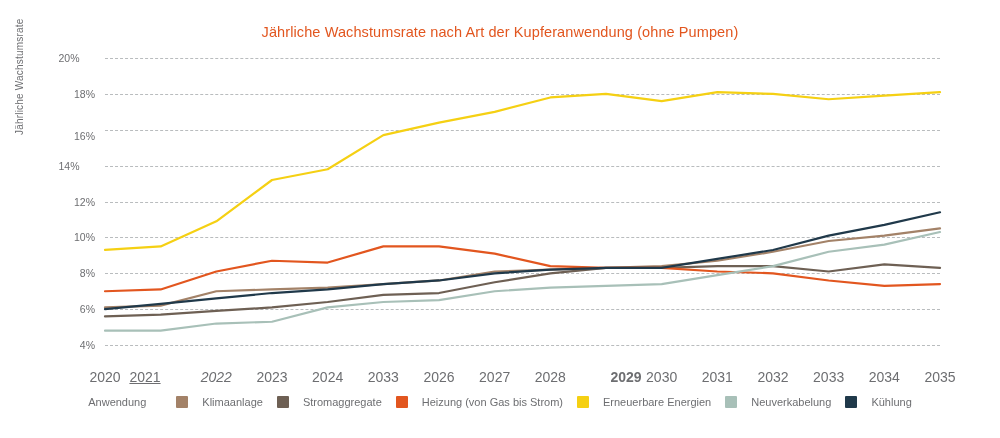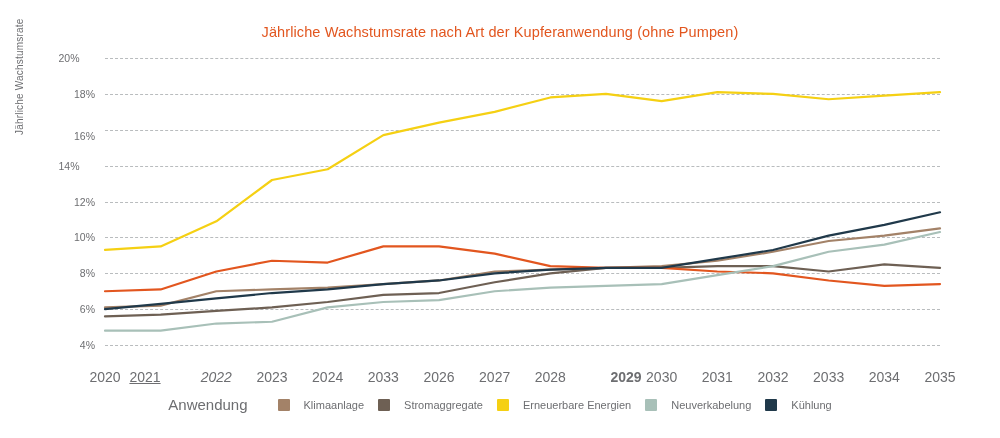--- a/index.html
+++ b/index.html
@@ -86,21 +86,21 @@
     top: 396px;
     width: 1000px;
     display: flex;
     justify-content: center;
     align-items: center;
     gap: 14px;
     font-size: 11px;
   }
   .legend-title {
     color: #6d6e71;
-    font-size: 15px;
+    font-size: 11px;
     margin-right: 16px;
   }
   .legend-item {
     display: flex;
     gap: 14px;
     color: #6d6e71;
     white-space: nowrap;
   }
   .swatch {
     width: 12px;
@@ -174,20 +174,24 @@
     <span id="legend-items" style="display:flex;gap:14px;align-items:center;">
         <span class="legend-item">
           <span class="swatch" style="background: rgb(163, 130, 104);"></span>
           <span>Klimaanlage</span>
         </span>
         <span class="legend-item">
           <span class="swatch" style="background: rgb(110, 96, 84);"></span>
           <span>Stromaggregate</span>
         </span>
         <span class="legend-item">
+          <span class="swatch" style="background: rgb(226, 86, 31);"></span>
+          <span>Heizung (von Gas bis Strom)</span>
+        </span>
+        <span class="legend-item">
           <span class="swatch" style="background: rgb(245, 208, 19);"></span>
           <span>Erneuerbare Energien</span>
         </span>
         <span class="legend-item">
           <span class="swatch" style="background: rgb(168, 192, 184);"></span>
           <span>Neuverkabelung</span>
         </span>
         <span class="legend-item">
           <span class="swatch" style="background: rgb(32, 57, 74);"></span>
           <span>Kühlung</span>

